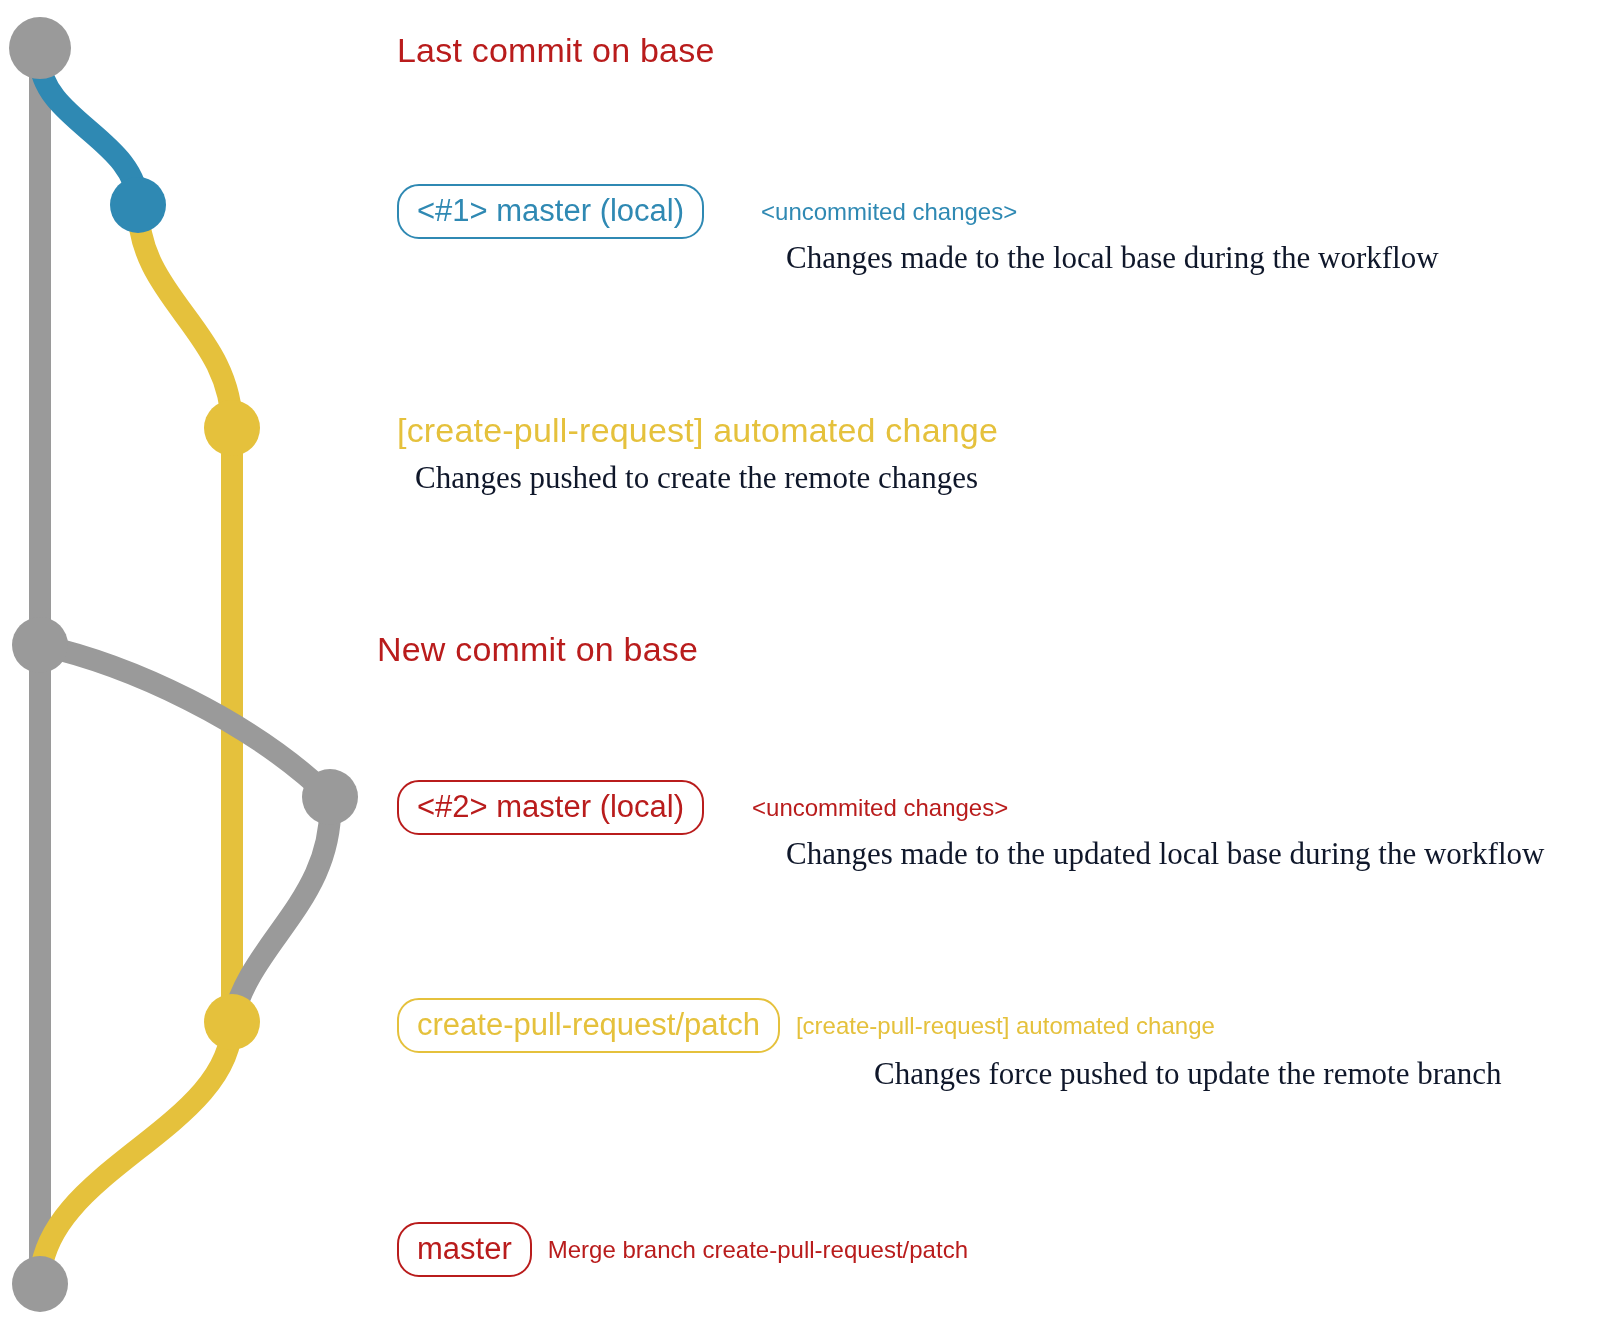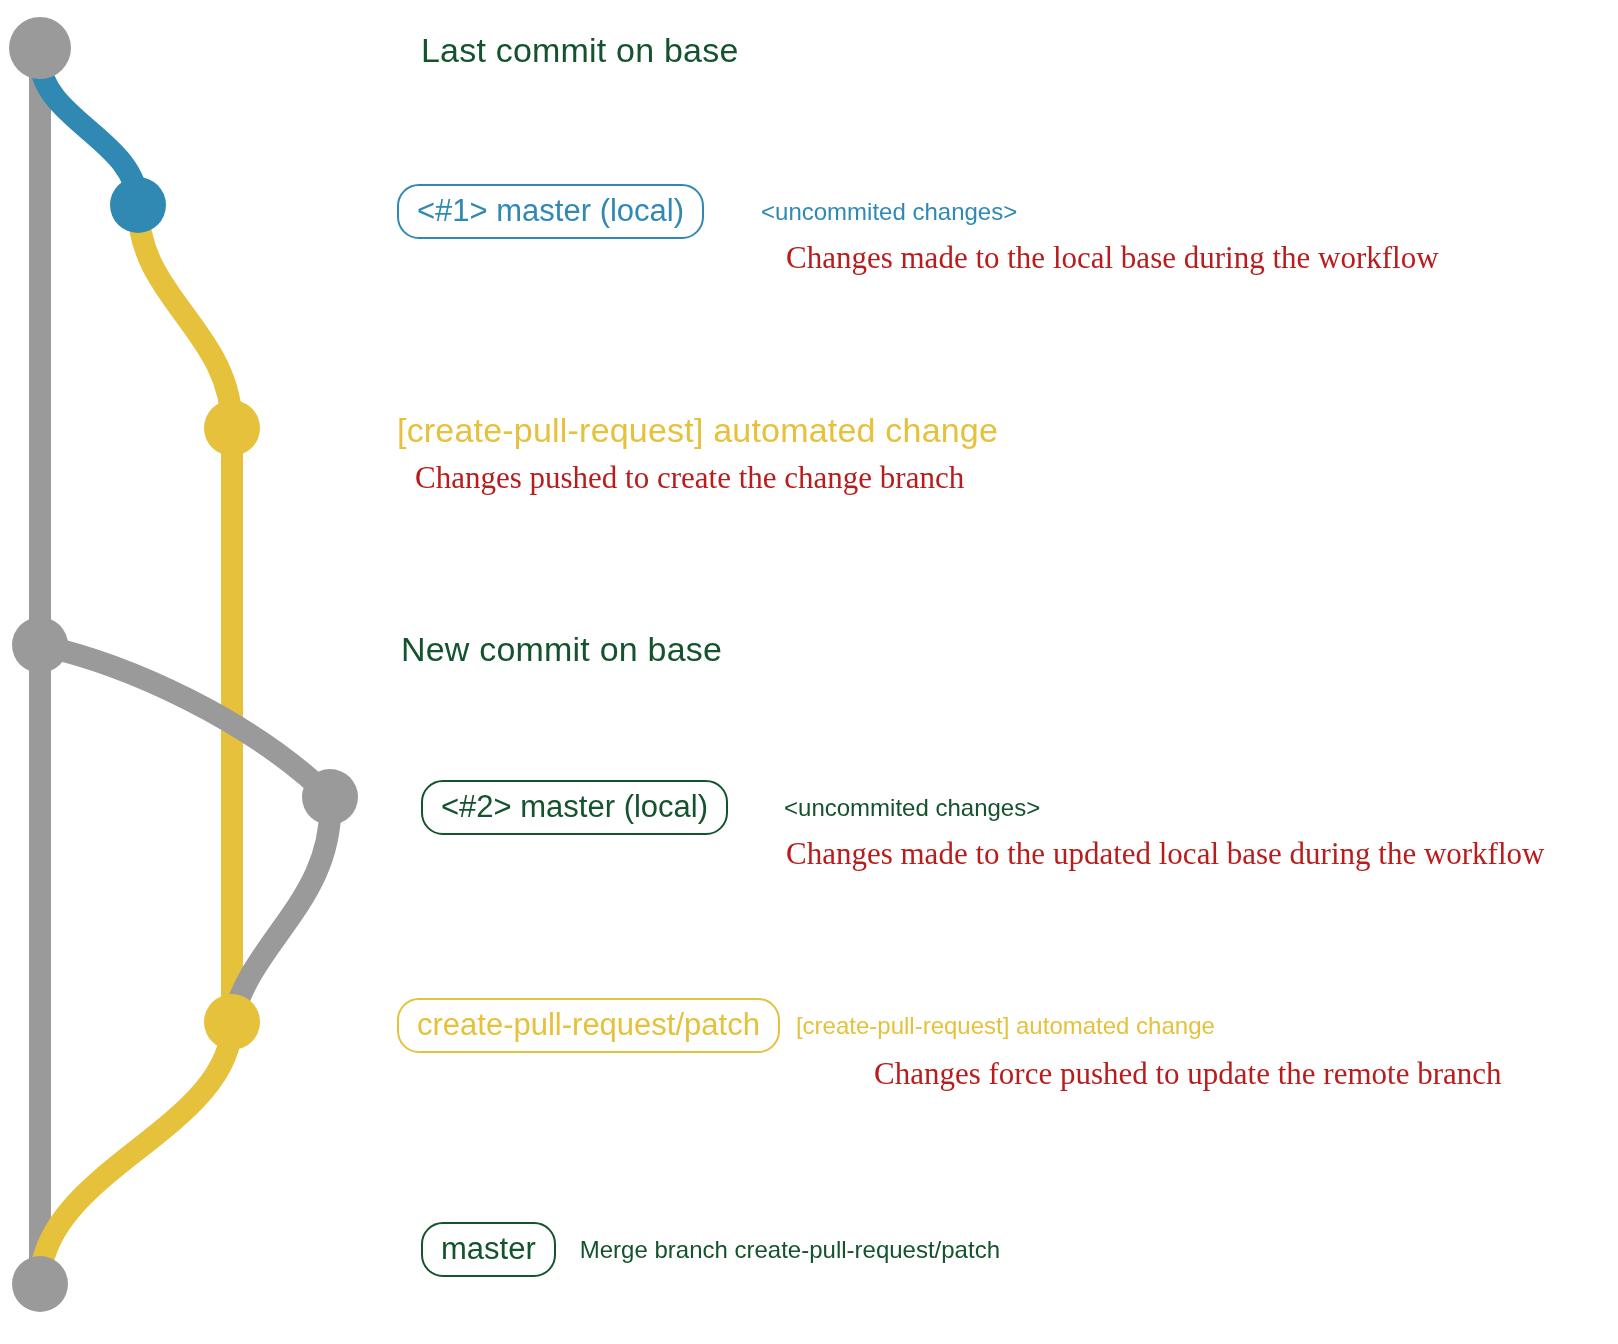--- a/index.html
+++ b/index.html
@@ -52,26 +52,26 @@
   .badge-note {
     font-family: "Liberation Sans", sans-serif;
     font-size: 24px;
     line-height: 1;
     margin-left: 16px;
   }
   .sub {
     position: absolute;
     font-family: "Liberation Serif", serif;
     font-size: 31px;
-    color: #b91c1c;
+    color: #0f172a;
     line-height: 1;
     white-space: nowrap;
   }
 
-  .c-gray  { color: #14532d; margin-left: 24px; }
+  .c-gray  { color: #b91c1c; }
   .c-blue  { color: #2f89b3; }
   .c-amber { color: #e5c13c; }
 </style>
 </head>
 <body>
 
 <div id="canvas">
 
   <svg id="graph" viewBox="0 0 400 1344" width="400" height="1344">
 
@@ -104,21 +104,21 @@
 
   <div class="row" style="left:397px; top:184px;gap:41px;">
     <span class="badge c-blue">&lt;#1&gt; master (local)</span>
     <span class="badge-note c-blue">&lt;uncommited changes&gt;</span>
   </div>
   <div class="sub" style="left:786px; top:242px;">Changes made to the local base during the workflow</div>
 
   <div class="row" style="left:397px; top:413px;">
     <span class="plain-title c-amber">[create-pull-request] automated change</span>
   </div>
-  <div class="sub" style="left:415px; top:462px;">Changes pushed to create the change branch</div>
+  <div class="sub" style="left:415px; top:462px;">Changes pushed to create the remote changes</div>
 
   <div class="row" style="left:377px; top:632px;">
     <span class="plain-title c-gray">New commit on base</span>
   </div>
 
   <div class="row" style="left:397px; top:780px;gap:32px;">
     <span class="badge c-gray">&lt;#2&gt; master (local)</span>
     <span class="badge-note c-gray">&lt;uncommited changes&gt;</span>
   </div>
   <div class="sub" style="left:786px; top:838px;">Changes made to the updated local base during the workflow</div>

